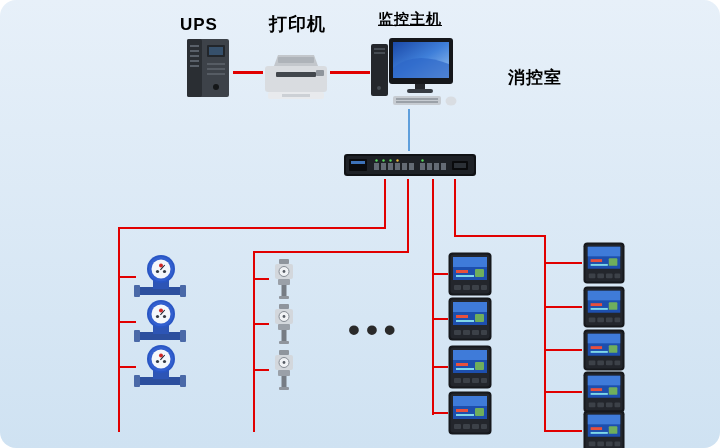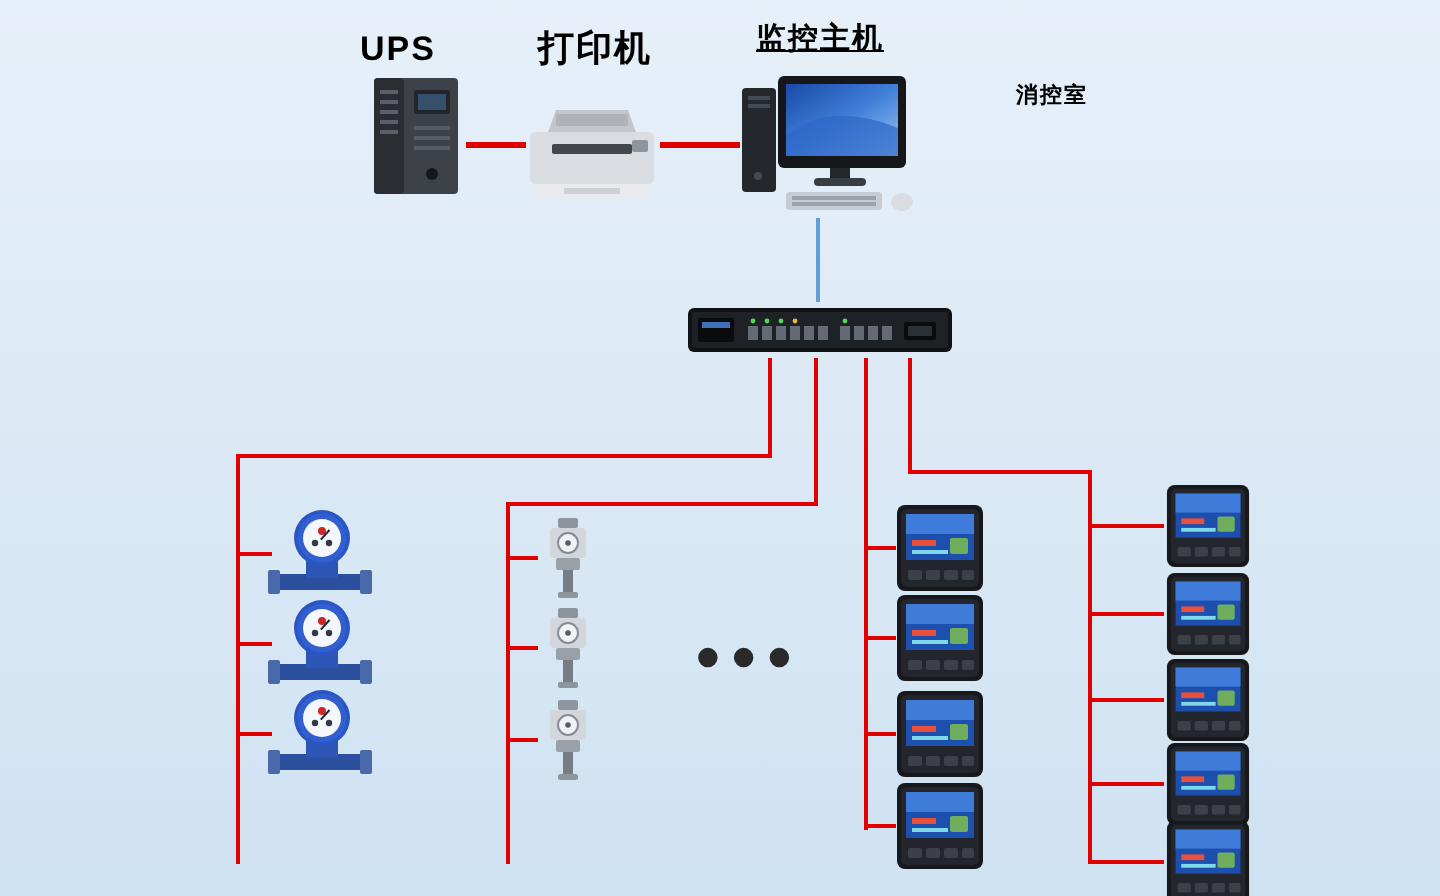--- a/index.html
+++ b/index.html
@@ -1,19 +1,20 @@
 <!DOCTYPE html>
 <html style="--line-red: #e10000; --link-blue: #5f9fdc; --bg-top: #e7f0f9; --bg-bottom: #cfe2f2;"><head>
 <meta charset="utf-8">
 <style>
   html,body{margin:0;padding:0;}
   body{font-family:"Liberation Sans","DejaVu Sans",sans-serif;}
   .stage{
     position:relative;width:720px;height:448px;overflow:hidden;
     background:linear-gradient(180deg, var(--bg-top,#e7f0f9) 0%, var(--bg-bottom,#cfe2f2) 100%);
+    border-radius:16px;
   }
   .label{
     position:absolute;color:#000;font-weight:600;white-space:nowrap;
     letter-spacing:1px;
   }
   .device{position:absolute;line-height:0;}
   .hline{position:absolute;height:2px;background:var(--line-red,#e10000);}
   .hline.t3{height:3px;}
   .vline{position:absolute;width:2px;background:var(--line-red,#e10000);}
   .vline.blue{background:var(--link-blue,#5f9fdc);}
@@ -64,21 +65,21 @@
       <rect x="33" y="33" width="6" height="5" rx="1" fill="#3c4148"></rect>
     </g>
   </defs>
 </svg>
 
 <div class="stage">
 
   <div class="label" style="left:180px;top:15px;font-size:17px;">UPS</div>
   <div class="label" style="left:269px;top:12px;font-size:18px;text-align:center;">打印机</div>
   <div class="label" style="left:378px;top:10px;font-size:15px;text-decoration:underline;">监控主机</div>
-  <div class="label" style="left:508px;top:40px;font-size:11px;">消控室</div>
+  <div class="label" style="left:508px;top:66px;font-size:17px;">消控室</div>
 
   <div class="device" style="left:183px;top:37px;">
     <svg width="50" height="62" viewBox="0 0 50 62">
       <rect x="4" y="2" width="42" height="58" rx="2" fill="#3d4249"></rect>
       <rect x="4" y="2" width="15" height="58" rx="2" fill="#2a2e33"></rect>
       <g fill="#596069">
         <rect x="7" y="8" width="9" height="2"></rect>
           <rect x="7" y="13" width="9" height="2"></rect>
         <rect x="7" y="18" width="9" height="2"></rect>
           <rect x="7" y="23" width="9" height="2"></rect>

